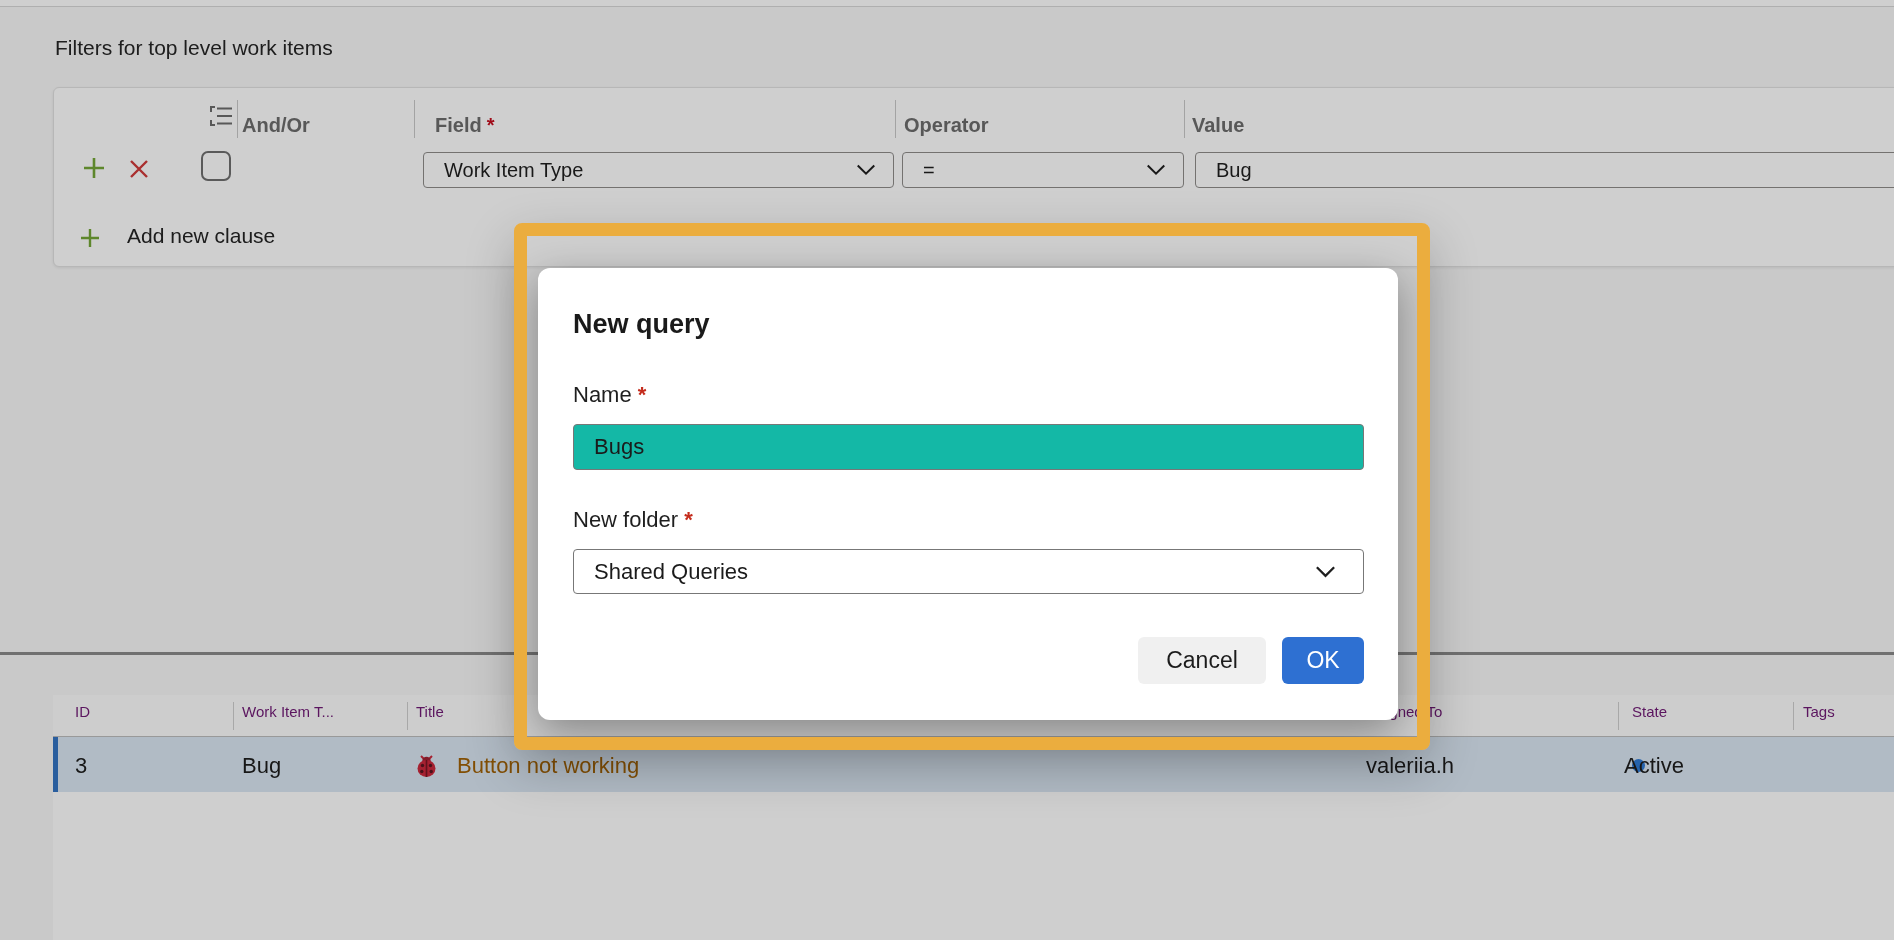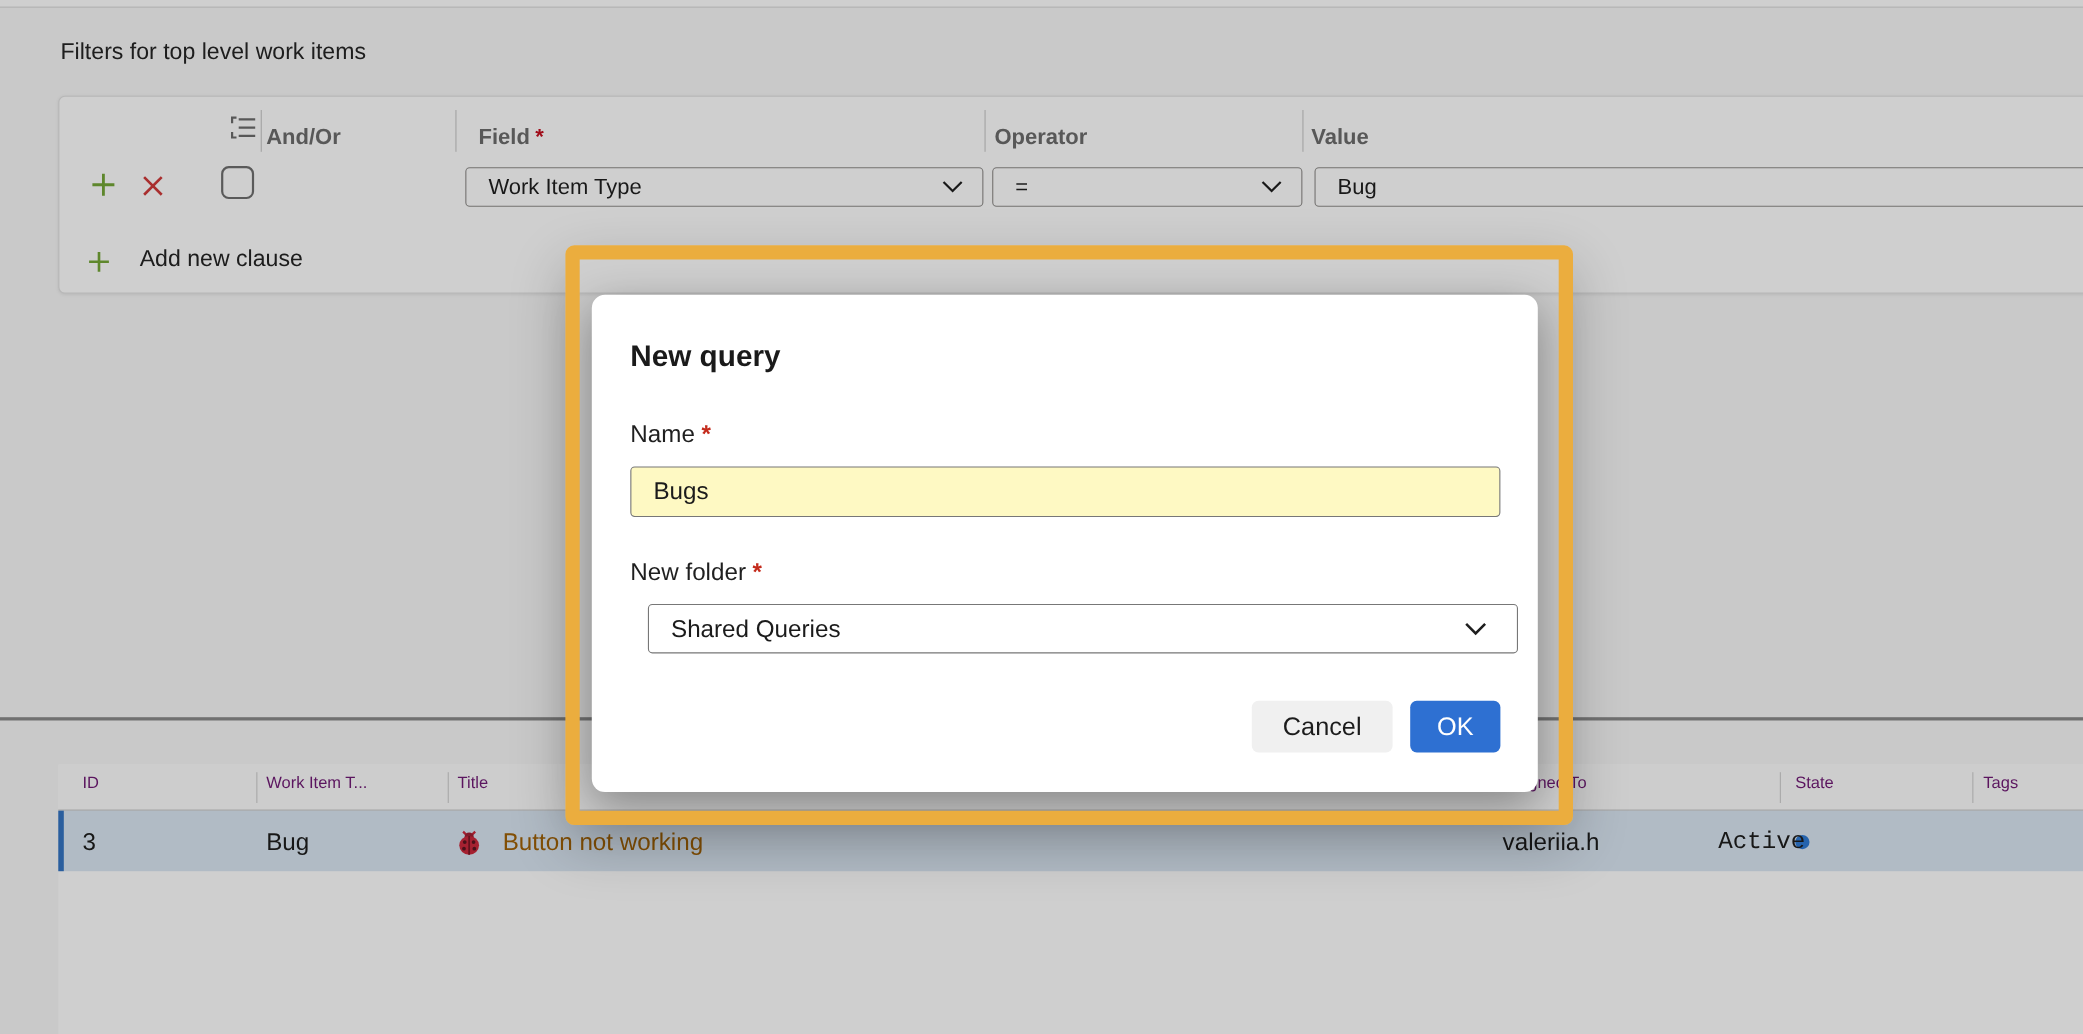--- a/index.html
+++ b/index.html
@@ -97,28 +97,28 @@
     background: #ffffff; border-radius: 12px; z-index: 20;
     box-shadow: 0 12px 42px rgba(0,0,0,0.35);
   }
   .dlg-title {
     left: 35px; top: 41px; font-size: 27px; font-weight: 700; color: #1a1a1a;
   }
   .dlg-label { font-size: 22px; color: #1f1f1f; left: 35px; }
   .dlg-req { color: #c42b1c; font-weight: 700; padding-left: 6px; }
   .dlg-input {
     left: 35px; top: 156px; width: 791px; height: 46px;
-    border: 1px solid #777777; border-radius: 4px; background: #fef9c3;
+    border: 1px solid #777777; border-radius: 4px; background: #14b8a6;
     font-family: "Liberation Sans", sans-serif;
     font-size: 22px; color: #1b1b1b; padding-left: 20px; outline: none;
   }
   .dlg-select {
     left: 35px; top: 281px; width: 791px; height: 45px;
     border: 1px solid #777777; border-radius: 4px; background: #fff;
-    display: flex; align-items: center; cursor: pointer; margin-left: 16px;
+    display: flex; align-items: center; cursor: pointer;
   }
   .dlg-select .ctext { padding-left: 20px; font-size: 22px; color: #1b1b1b; }
   .dlg-select .chev { position: absolute; right: 26px; top: 50%; transform: translateY(-50%); }
   .btn {
     position: absolute; top: 369px; height: 47px; border: none; border-radius: 6px;
     font-family: "Liberation Sans", sans-serif;
     font-size: 23px; font-weight: 400; display: flex; align-items: center; justify-content: center;
     cursor: pointer;
   }
   .btn-cancel { left: 600px; width: 128px; background: #f0f0f0; color: #1c1c1c; }
@@ -225,21 +225,21 @@
         <line x1="13.5" y1="8" x2="13.5" y2="25" stroke="#7a1724" stroke-width="1.6"></line>
         <circle cx="9.5" cy="13.5" r="1.7" fill="#5c1520"></circle>
         <circle cx="17.5" cy="13.5" r="1.7" fill="#5c1520"></circle>
         <circle cx="8.8" cy="19.5" r="1.7" fill="#5c1520"></circle>
         <circle cx="18.2" cy="19.5" r="1.7" fill="#5c1520"></circle>
       </g>
     </svg>
     <div class="cell row-link" style="left:399px;">Button not working</div>
     <div class="cell" style="left:1308px;">valeriia.h</div>
     <div class="state-dot" style="left:1574px;"></div>
-    <div class="cell" style="left:1504px;font-family:Liberation Mono, monospace;">Active</div>
+    <div class="cell" style="left:1566px;">Active</div>
   </div>
 </div>
 
 <div id="dim-overlay"></div>
 
 <div id="dialog">
   <div class="abs dlg-title">New query</div>
 
   <div class="abs dlg-label" style="top:114px;">
     <span>Name</span><span class="dlg-req">*</span>

